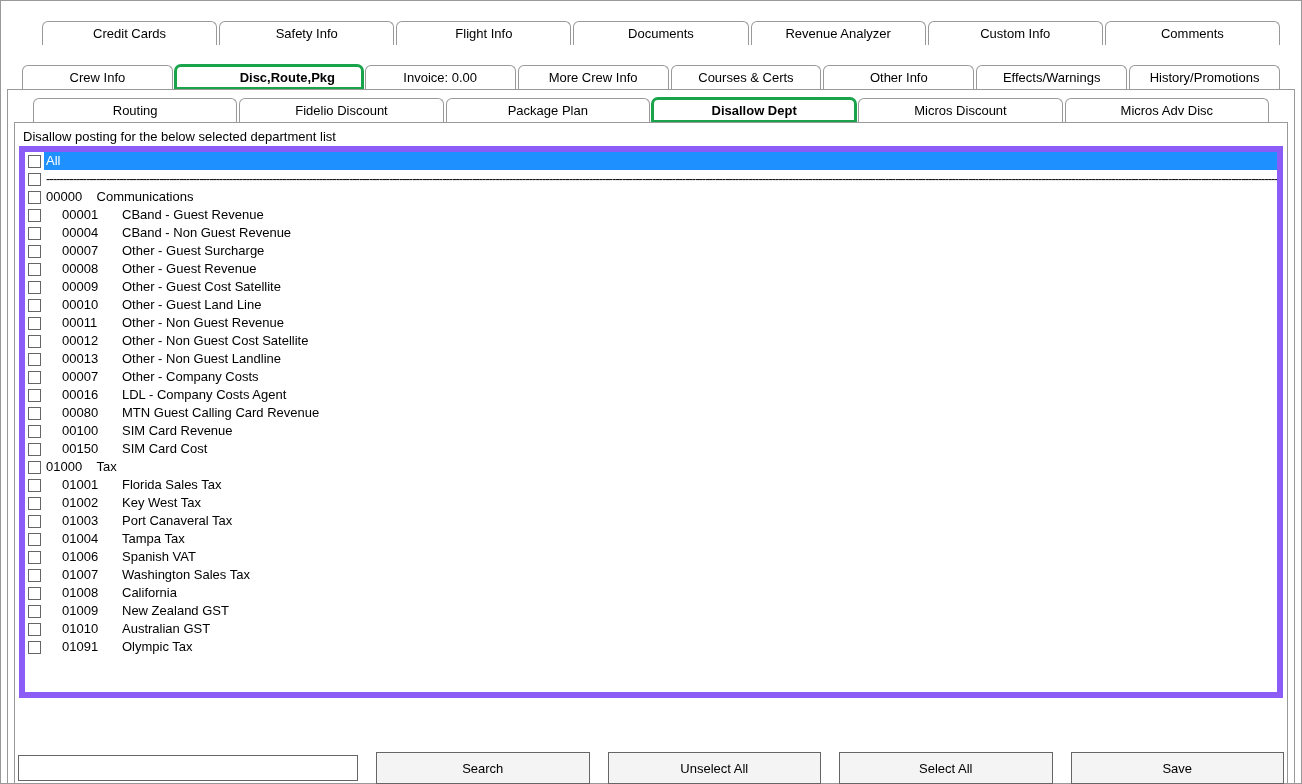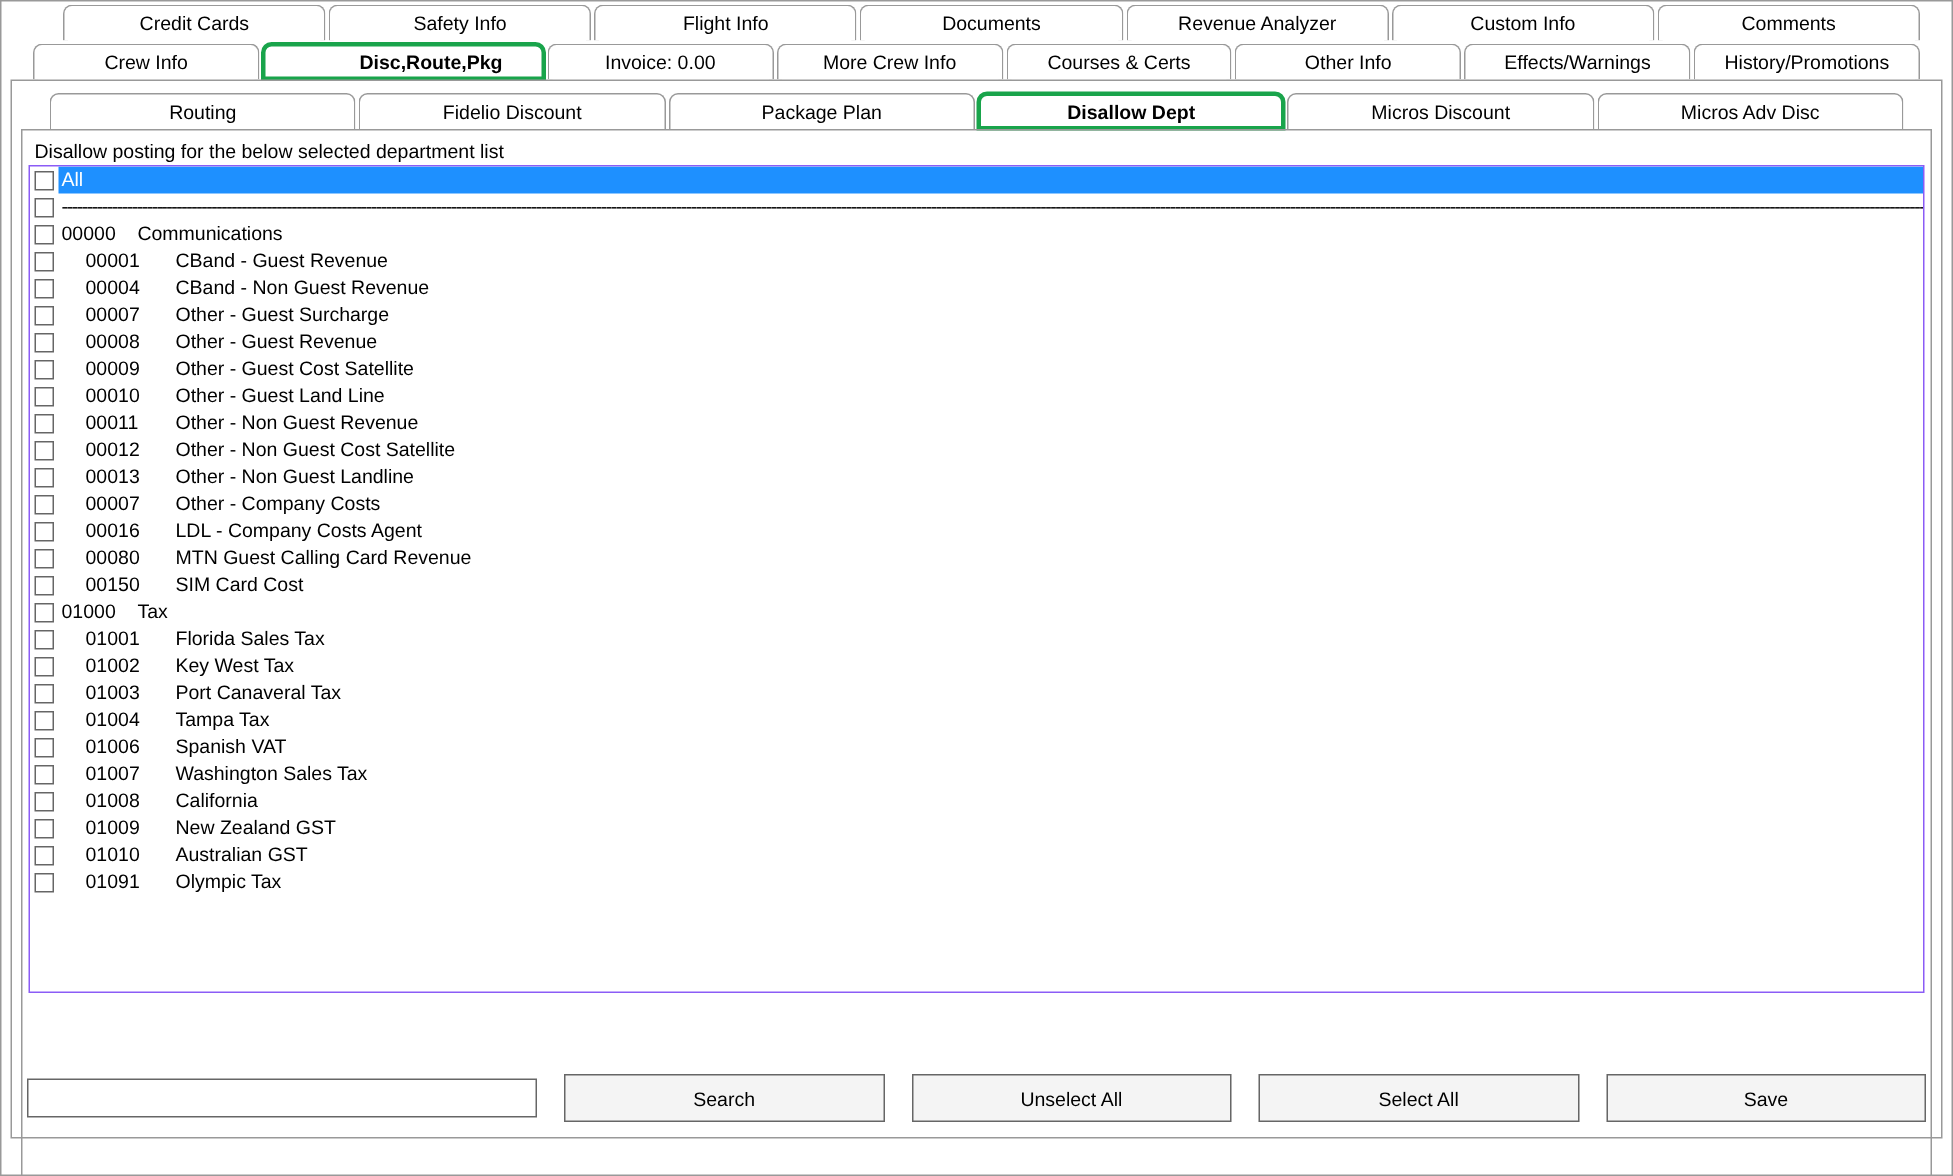--- a/index.html
+++ b/index.html
@@ -1,29 +1,29 @@
 <!DOCTYPE html>
 <html><head>
 <meta charset="utf-8">
 <style>
   html,body{margin:0;padding:0;font-family:"Segoe UI",Tahoma,Arial,sans-serif;font-size:13px;color:#000;background:#fff;}
   .app{width:1302px;height:784px;box-sizing:border-box;border:1px solid #999;background:#fff;position:relative;}
-  .tabrow{display:flex;padding:2px 20px 0 40px;}
+  .tabrow{display:flex;padding:2px 20px 0 40px;margin-top:18px;}
   .tabrow2{padding-left:20px;}
   .tab{flex:1;text-align:center;padding:4px 0;border:1px solid #999;border-bottom:none;border-top-left-radius:6px;border-top-right-radius:6px;margin:0 1px;background:#fff;cursor:pointer;white-space:nowrap;font-size:13px;}
   .tab.active{font-weight:bold;}
   .tab.hl{outline:3px solid #19a44b;outline-offset:-2px;padding-left:37px;}
   .panel{border:1px solid #999;margin:0 6px;padding:0;position:relative;height:706px;box-sizing:border-box;}
   .subtabs{display:flex;margin:8px 24px 0 24px;}
   .subtab{flex:1;text-align:center;padding:4px 0;border:1px solid #999;border-bottom:none;border-top-left-radius:6px;border-top-right-radius:6px;margin:0 1px;background:#fff;cursor:pointer;font-size:13px;}
   .subtab.active{font-weight:bold;}
   .subtab.hl{outline:3px solid #19a44b;outline-offset:-2px;}
   .inner{border:1px solid #999;margin:0 6px;padding:4px;height:746px;box-sizing:border-box;position:relative;}
   .caption{padding:2px 4px;}
-  .list{border:1px solid #8b5cf6;height:552px;overflow-y:scroll;box-sizing:border-box;font-size:13px;line-height:18px;position:relative;}
+  .list{border:6px solid #8b5cf6;height:552px;overflow-y:scroll;box-sizing:border-box;font-size:13px;line-height:18px;position:relative;}
   .row{display:flex;align-items:center;height:18px;}
   .cb{width:13px;height:13px;border:1px solid #666;margin:0 3px;flex-shrink:0;box-sizing:border-box;}
   .all{background:#1e90ff;color:#fff;padding:0 2px;flex:1;}
   .dash{padding-left:2px;letter-spacing:-1px;overflow:hidden;white-space:nowrap;flex:1;}
   .cat{padding-left:2px;}
   .indent{width:18px;flex-shrink:0;}
   .code{width:60px;flex-shrink:0;}
   .buttons{position:absolute;bottom:10px;left:10px;right:10px;display:flex;gap:18px;align-items:center;}
   .searchbox{width:340px;height:26px;border:1px solid #666;box-sizing:border-box;}
   .btn{flex:1;height:30px;border:1px solid #666;background:#f4f4f4;cursor:pointer;font-size:13px;display:flex;align-items:center;justify-content:center;}
@@ -151,20 +151,26 @@
           </div>
           <div class="row">
             <span class="cb"></span>
             <span class="indent"></span>
             <span class="code">00080</span>
             <span>MTN Guest Calling Card Revenue</span>
           </div>
           <div class="row">
             <span class="cb"></span>
             <span class="indent"></span>
+            <span class="code">00100</span>
+            <span>SIM Card Revenue</span>
+          </div>
+          <div class="row">
+            <span class="cb"></span>
+            <span class="indent"></span>
             <span class="code">00150</span>
             <span>SIM Card Cost</span>
           </div>
           <div class="row">
             <span class="cb"></span>
             <span class="cat">01000&nbsp;&nbsp;&nbsp;&nbsp;Tax</span>
           </div>
           <div class="row">
             <span class="cb"></span>
             <span class="indent"></span>

